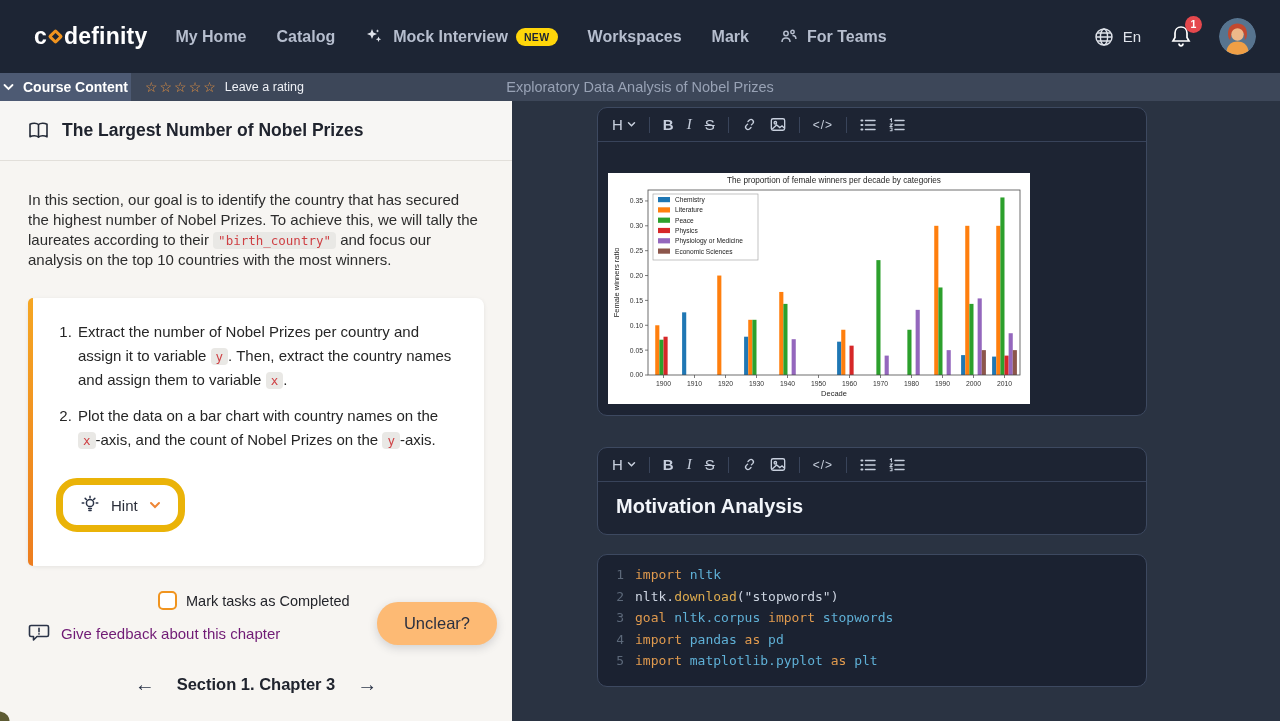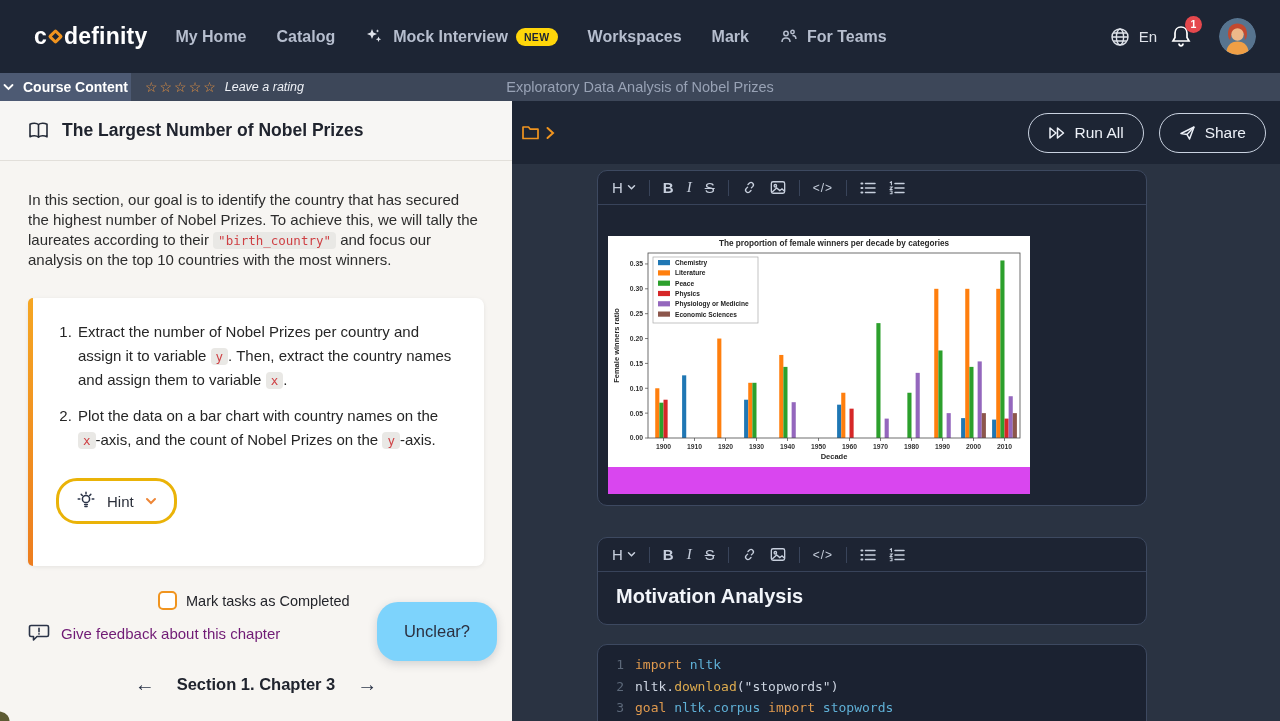--- a/index.html
+++ b/index.html
@@ -5,75 +5,75 @@
   * { margin:0; padding:0; box-sizing:border-box; }
   html,body { width:1280px; height:721px; overflow:hidden; font-family:"Liberation Sans", sans-serif; background:#2a3342; }
 
   
   .navbar { height:73px; background:#1d2534; display:flex; align-items:center; padding:0 24px 0 34px; }
   .logo { display:flex; align-items:center; color:#fff; font-size:23px; font-weight:bold; letter-spacing:.2px; margin-right:28px; }
   .logo .diamond { width:11px; height:11px; border:3px solid #f0941f; transform:rotate(45deg); border-radius:2px; margin:0 3px; display:inline-block; }
   .nav-item { color:#b6bece; font-size:16px; font-weight:bold; margin-right:30px; display:flex; align-items:center; gap:8px; cursor:pointer; white-space:nowrap; }
   .badge-new { background:#ffd60a; color:#1d2534; font-size:10.5px; font-weight:bold; border-radius:9px; padding:3px 8px; letter-spacing:.4px; }
   .nav-spacer { flex:1; }
-  .lang { display:flex; align-items:center; gap:8px; color:#dfe3ea; font-size:15px; margin-right:12px; }
+  .lang { display:flex; align-items:center; gap:8px; color:#dfe3ea; font-size:15px; margin-right:28px; }
   .bell-wrap { position:relative; margin-right:26px; }
   .bell-badge { position:absolute; top:-8px; right:-9px; background:#e5484d; color:#fff; border-radius:50%; width:17px; height:17px; font-size:10.5px; display:flex; align-items:center; justify-content:center; font-weight:bold; }
   .avatar { width:37px; height:37px; border-radius:50%; overflow:hidden; display:block; }
 
   
   .subheader { height:28px; background:#3d4759; display:flex; align-items:center; position:relative; }
   .cc-tab { height:100%; background:#4d5a73; display:flex; align-items:center; gap:9px; padding:0 3px; color:#fff; font-size:14px; font-weight:bold; }
   .stars { margin-left:14px; color:#e8923f; font-size:14px; letter-spacing:2px; }
-  .leave-rating { color:#eef1f6; font-size:12.5px; margin-left:7px;font-style:italic; }
+  .leave-rating { color:#eef1f6; font-size:12.5px; margin-left:7px; }
   .course-title { position:absolute; left:50%; transform:translateX(-50%); color:#98a2b5; font-size:14.5px; font-weight:normal; white-space:nowrap; }
 
   
   .main { display:flex; height:620px; }
   .left-panel { width:512px; background:#f7f5f2; position:relative; overflow:hidden; }
   .lesson-header { height:60px; background:#f7f6f4; border-bottom:1px solid #e2dfda; display:flex; align-items:center; padding:12px 28px; gap:13px; }
   .lesson-title { font-size:17.5px; font-weight:bold; color:#20242e; }
   .lesson-body { padding:29px 28px 12px 28px; }
   .intro { font-size:15px; color:#2d2d2d; line-height:1.34; max-width:456px; }
   .code-chip { font-family:"DejaVu Sans Mono", monospace; font-size:12.5px; color:#cf4044; background:#e9e8e5; border-radius:4px; padding:1px 5px; }
 
   .task-card { position:relative; margin-top:28px; background:#fff; border-radius:8px; box-shadow:0 1px 4px rgba(0,0,0,.08); padding:22px 24px 24px 28px; width:456px; min-height:268px; }
   .task-accent { position:absolute; left:0; top:0; bottom:0; width:5px; border-radius:8px 0 0 8px; background:linear-gradient(#f5a623,#ed7d1f); }
   .task-heading { font-size:16px; font-weight:bold; color:#1f232c; margin-bottom:18px; }
   .task-list { margin-left:20px; font-size:15px; color:#262626; line-height:1.6; }
   .task-list li { margin-bottom:12px; padding-left:2px; }
-  .hint-btn { margin-top:14px; display:inline-flex; align-items:center; gap:11px; background:#fff; border:3px solid #eab308; border-radius:21px; padding:10px 17px; font-size:15px; color:#2b2f3a; cursor:pointer; }
+  .hint-btn { margin-top:14px; display:inline-flex; align-items:center; gap:11px; background:#fff; border:7px solid #eab308; border-radius:21px; padding:10px 17px; font-size:15px; color:#2b2f3a; cursor:pointer; }
 
   .mark-row { position:absolute; left:158px; top:490px; display:flex; align-items:center; gap:9px; }
   .checkbox { width:19px; height:19px; border:2px solid #f0941f; border-radius:5px; background:#fff; cursor:pointer; }
   .mark-label { font-size:14.5px; color:#23242a; }
   .feedback-row { position:absolute; left:28px; top:522px; display:flex; align-items:center; gap:11px; cursor:pointer; }
   .feedback-link { color:#701a75; font-size:15px; }
-  .unclear-btn { position:absolute; right:15px; top:501px; background:#7dd3fc; border:none; border-radius:21px; padding:20px 27px; font-size:16.5px; color:#2b3040; box-shadow:0 3px 10px rgba(40,45,60,.18); cursor:pointer;text-align:right; }
+  .unclear-btn { position:absolute; right:15px; top:501px; background:#fdba74; border:none; border-radius:21px; padding:12px 27px; font-size:16.5px; color:#2b3040; box-shadow:0 3px 10px rgba(40,45,60,.18); cursor:pointer;text-align:right; }
   .section-nav { position:absolute; left:0; right:0; top:573px; display:flex; align-items:center; justify-content:center; gap:22px; }
   .section-label { font-size:16.5px; font-weight:bold; color:#20242e; }
   .nav-arrow { font-size:20px; color:#2a3347; font-weight:bold; cursor:pointer; line-height:1; }
   .corner-decor { position:absolute; left:-4px; bottom:-5px; width:14px; height:14px; background:#5d5b33; border-radius:0 10px 0 0; transform:rotate(8deg); }
 
   
   .right-panel { flex:1; background:#2a3342; display:flex; flex-direction:column; }
   .ws-header { height:63px; background:#1d2534; display:flex; align-items:center; padding:0 14px 0 9px; }
   .folder-group { display:flex; align-items:center; gap:5px; margin-left:0; }
   .ws-spacer { flex:1; }
   .ws-btn { display:flex; align-items:center; gap:9px; border:1px solid #c9d2e0; border-radius:21px; background:transparent; color:#edf1f8; font-size:15.5px; padding:10px 19px; margin-left:15px; cursor:pointer; white-space:nowrap; }
 
   .notebook { flex:1; overflow:hidden; padding:6px 0 0 85px; }
   .cell { width:550px; background:#1d2433; border:1px solid #3d4960; border-radius:10px; overflow:hidden; }
   .toolbar { height:34px; display:flex; align-items:center; padding:0 14px; gap:13px; border-bottom:1px solid #38435a; color:#c7cfdd; font-size:15px; }
   .tb-item { display:flex; align-items:center; gap:4px; cursor:pointer; color:#c7cfdd; }
   .tb-sep { width:1px; height:16px; background:#39445a; }
   .tb-b { font-weight:bold; } .tb-i { font-style:italic; font-family:"Liberation Serif",serif; } .tb-s { text-decoration:line-through; }
   .tb-code { font-size:12px; letter-spacing:1px; }
   .cell-chart-body { padding:31px 0 11px 10px; }
-  .chart-frame { width:422px; height:258px; background:#d946ef;font-weight:bold; }
+  .chart-frame { width:422px; height:231px; background:#3b82f6; }
   .cell-md { margin-top:31px; }
   .md-title { padding:13px 18px 16px 18px; font-size:20px; font-weight:bold; color:#f2f5fa; }
   .cell-code { margin-top:19px; background:#1b2231; padding:9px 0 14px 0; }
   .code-line { display:flex; font-family:"DejaVu Sans Mono", monospace; font-size:13px; line-height:21.5px; white-space:pre; }
   .ln { width:18px; text-align:right; color:#5c6879; margin:0 11px 0 8px; flex:none; }
   .tk-kw { color:#e09a4e; } .tk-mod { color:#5fb0d6; } .tk-fn { color:#ddab4f; }
   .tk-pl { color:#ccd3e0; } .tk-pu { color:#ccd3e0; } .tk-st { color:#cdd5e1; }
 
   svg.icon { display:block; }
 </style>
@@ -205,45 +205,20 @@
     <div class="section-nav">
       <span class="nav-arrow">←</span>
       <span class="section-label">Section 1. Chapter 3</span>
       <span class="nav-arrow">→</span>
     </div>
 
     <span class="corner-decor"></span>
   </section>
 
   <section class="right-panel">
-    <div class="ws-header">
-      <div class="folder-group">
-        <svg class="icon" width="19" height="17" viewBox="0 0 19 17" fill="none" stroke="#f0941f" stroke-width="1.7" stroke-linejoin="round">
-          <path d="M2 3 h5.5 l1.8 2.2 H17 v9.3 H2 Z"></path>
-        </svg>
-        <svg class="icon" width="10" height="14" viewBox="0 0 10 14" fill="none" stroke="#f0941f" stroke-width="2" stroke-linecap="round">
-            <path d="M2.5 2 L8 7 L2.5 12"></path>
-          </svg>
-      </div>
-      <div class="ws-spacer"></div>
-      <button class="ws-btn">
-        <svg class="icon" width="18" height="14" viewBox="0 0 18 14" fill="none" stroke="#edf1f8" stroke-width="1.5" stroke-linejoin="round">
-          <path d="M2 2 L8 7 L2 12 Z"></path>
-            <path d="M9.5 2 L15.5 7 L9.5 12 Z"></path>
-        </svg>
-        <span>Run All</span>
-      </button>
-      <button class="ws-btn">
-        <svg class="icon" width="17" height="16" viewBox="0 0 17 16" fill="none" stroke="#edf1f8" stroke-width="1.5" stroke-linejoin="round">
-          <path d="M2 8.5 L15 2 L10.5 14 L8 9.5 Z"></path>
-            <path d="M8 9.5 L15 2"></path>
-        </svg>
-        <span>Share</span>
-      </button>
-    </div>
 
     <div class="notebook">
 
       <div class="cell">
         <div class="toolbar">
           <span class="tb-item">
             <span>H</span>
             <svg class="icon" width="9" height="7" viewBox="0 0 9 7" fill="none" stroke="#c7cfdd" stroke-width="1.5" stroke-linecap="round">
                 <path d="M1.5 1.8 L4.5 4.8 L7.5 1.8"></path>
               </svg>

